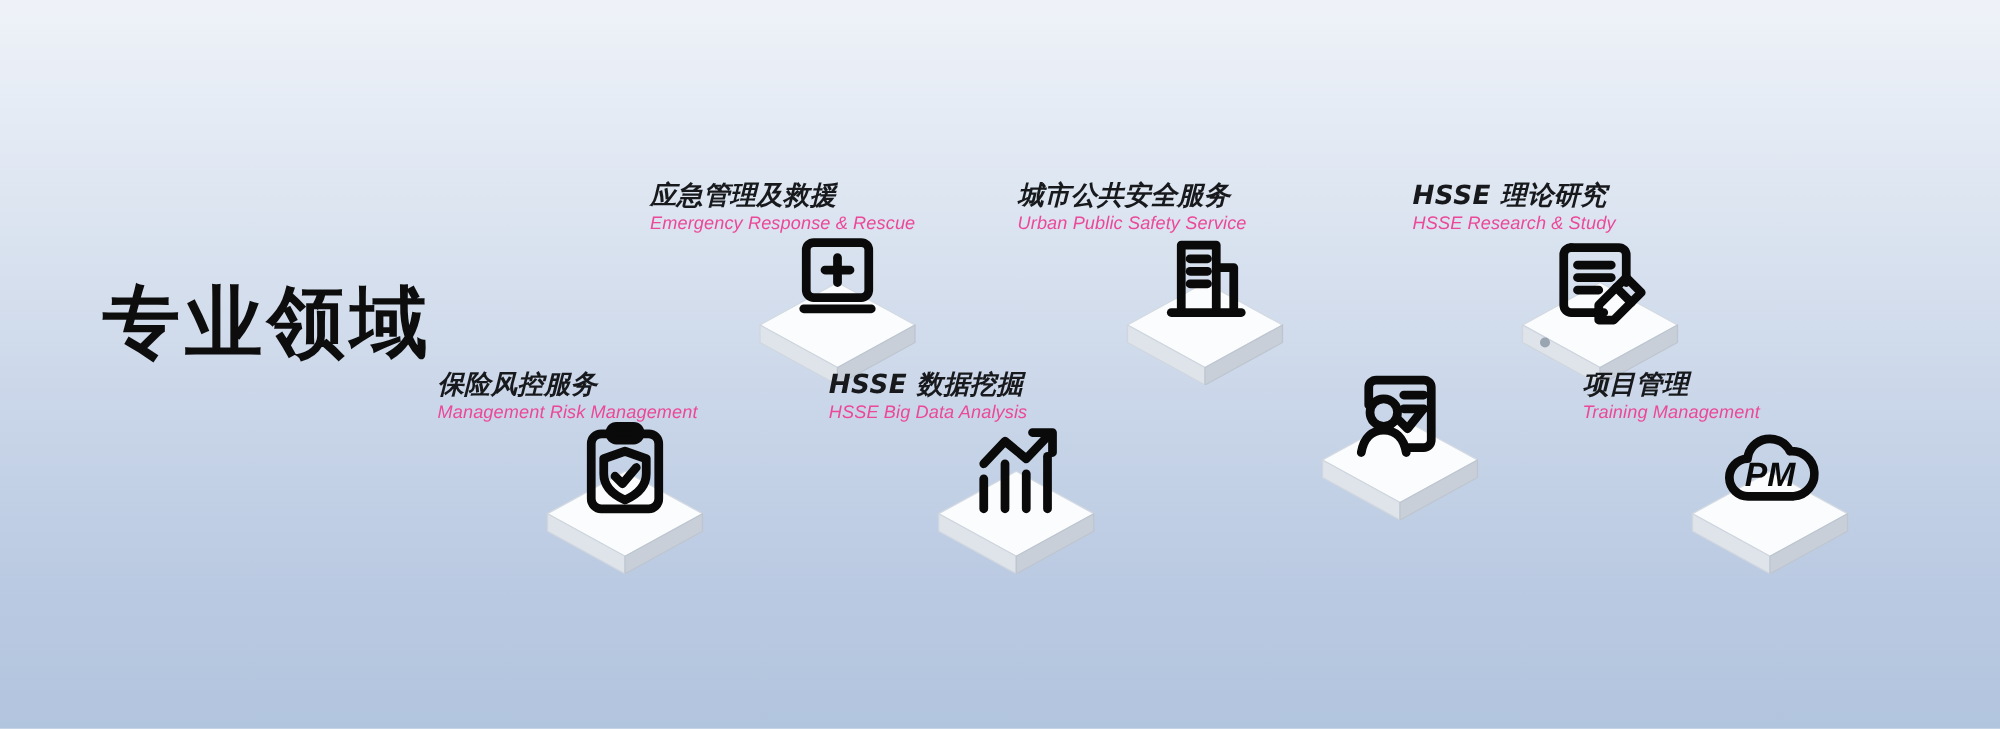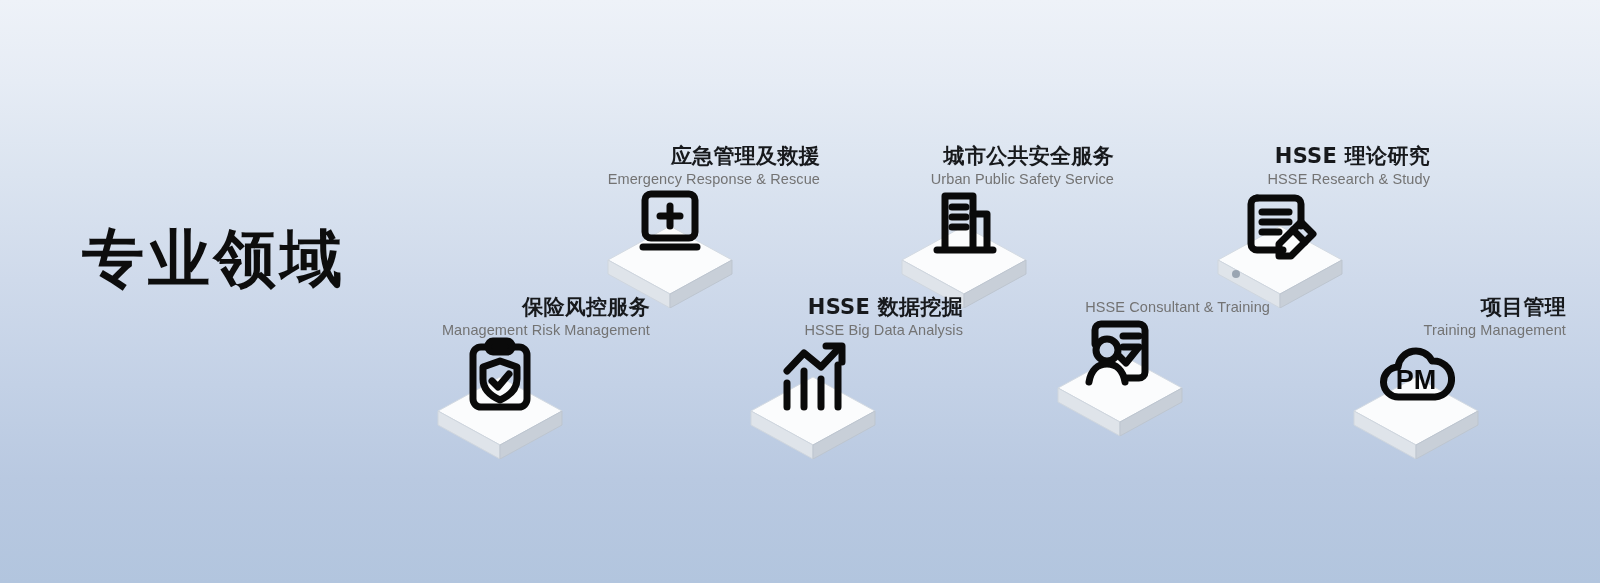--- a/index.html
+++ b/index.html
@@ -38,37 +38,38 @@
     color: #0d0d0d;
     line-height: 1;
     white-space: nowrap;
     font-family: Liberation Sans, sans-serif;
   }
 
   
   .item {
     position: absolute;
     transform: translateX(-50%);
-    text-align: right;
+    text-align: left;
     width: 300px;
+    font-style: italic;
   }
   .item-title {
     font-size: 21px;
     font-weight: 700;
     color: #17191c;
     line-height: 1.1;
     white-space: nowrap;
     letter-spacing: 0.3px;
     font-family: "DejaVu Sans", "Liberation Sans", sans-serif;
   }
   .item-subtitle {
     margin-top: 4px;
     font-size: 14.5px;
     font-weight: 400;
-    color: #737373;
+    color: #ec4899;
     line-height: 1.1;
     white-space: nowrap;
     letter-spacing: 0.1px;
     font-family: "Liberation Sans", "DejaVu Sans", sans-serif;
   }
 
   
   .pedestal-wrap {
     position: relative;
     width: 300px;
@@ -217,21 +218,20 @@
           <line x1="47" y1="42" x2="47" y2="70" class="ink"></line>
           <line x1="64" y1="28" x2="64" y2="70" class="ink"></line>
           <path d="M13 34 L30 16 L47 30 L66 10" class="ink"></path>
           <path d="M52 9 L68 9 L68 25" class="ink"></path>
         </svg>
       </div>
     </div>
   </div>
 
   <div class="item" style="left:1120px; top:296px;">
-    <div class="item-subtitle">HSSE Consultant &amp; Training</div>
     <div class="pedestal-wrap">
       <div class="pedestal">
         <svg viewBox="0 0 132 96">
           <polygon points="66,14 128,48 66,82 4,48" fill="#fbfcfd" stroke="#d3dae2" stroke-width="1"></polygon>
           <polygon points="4,48 66,82 66,96 4,62" fill="#dfe4ea" stroke="#cfd6de" stroke-width="1"></polygon>
           <polygon points="128,48 66,82 66,96 128,62" fill="#c8cfd8" stroke="#bdc5cf" stroke-width="1"></polygon>
         </svg>
       </div>
       <div class="glyph">
         <svg viewBox="0 0 78 78">

